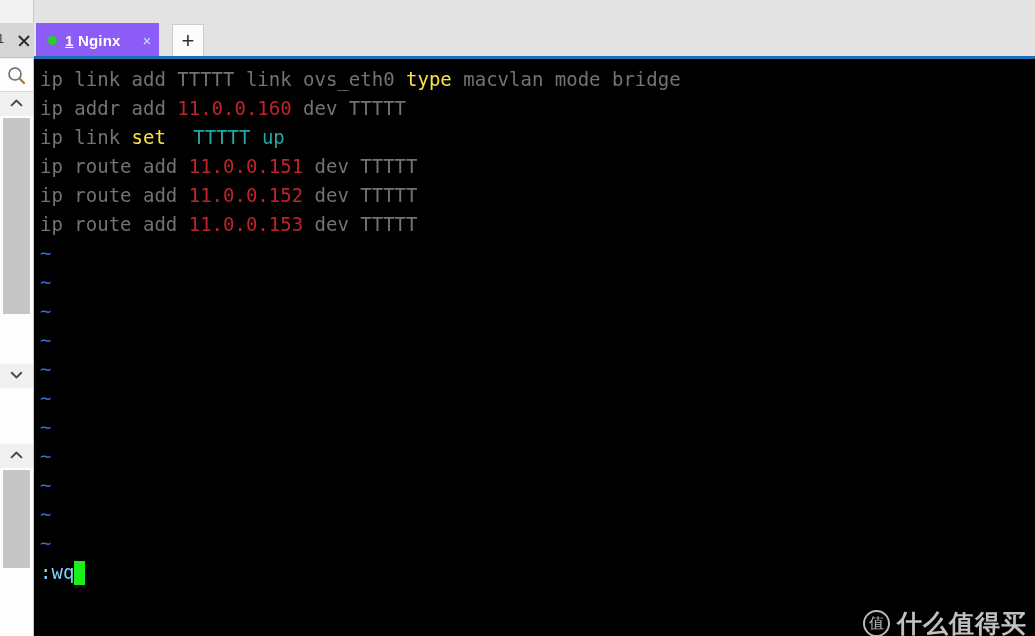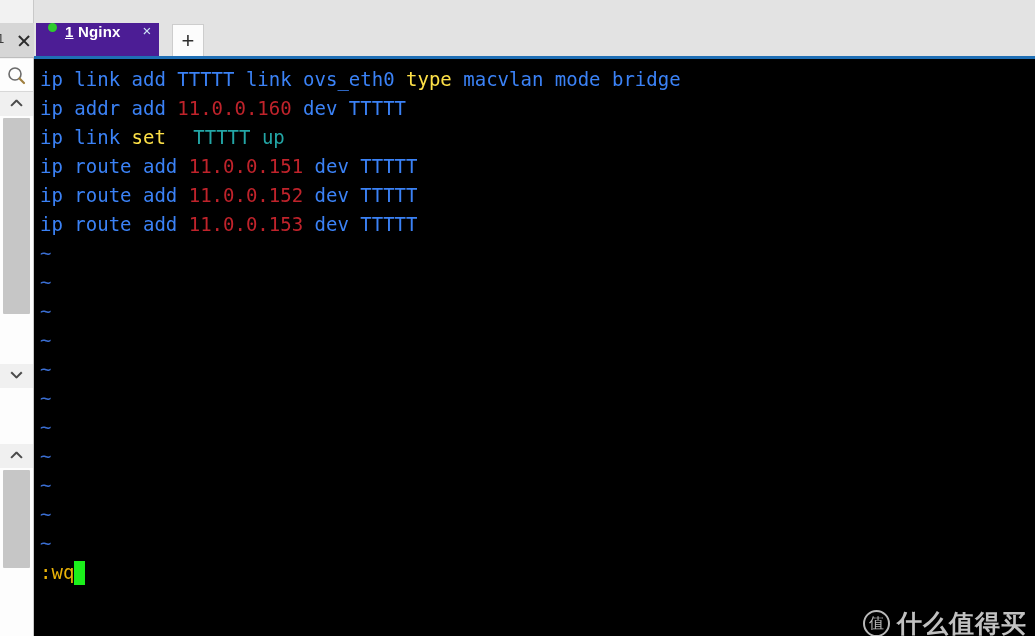--- a/index.html
+++ b/index.html
@@ -89,22 +89,22 @@
 
   
   .tabbar {
     position: absolute; left: 34px; top: 23px;
     width: 1001px; height: 35px;
     background: #e3e3e3;
   }
   .tab-active {
     position: absolute; left: 2px; top: 0;
     height: 35px;
-    background: #4c1d95;
-    display: flex; align-items: flex-start;
+    background: #8b5cf6;
+    display: flex; align-items: center;
     padding: 0 8px 0 12px;
     gap: 8px;
     cursor: pointer;
   }
   .tab-dot {
     width: 9px; height: 9px; border-radius: 50%;
     background: #2ecb2e;
     flex: 0 0 auto;
   }
   .tab-title {
@@ -146,28 +146,28 @@
   }
   .term-inner {
     font-family: "DejaVu Sans Mono", "Liberation Mono", monospace;
     font-size: 19px;
     line-height: 29px;
     color: #e6e6e6;
     white-space: pre;
   }
   .term-line { height: 29px; }
   .tilde { color: #3b6fd4; }
-  .c-white  { color: #3b82f6; }
+  .c-white  { color: #737373; }
   .c-red    { color: #c0232b; text-align: right; }
   .c-yellow { color: #fde047; }
   .c-teal   { color: #23a6a6; margin-left: 16px; }
   .status-line {
     font-family: "DejaVu Sans Mono", "Liberation Mono", monospace;
     font-size: 19px; line-height: 29px;
-    color: #eab308; white-space: pre;
+    color: #7dd3fc; white-space: pre;
     display: flex; align-items: center;
   }
   .cursor-block {
     display: inline-block;
     width: 11px; height: 24px;
     background: #1bf01b;
     vertical-align: -5px;
   }
 
   

